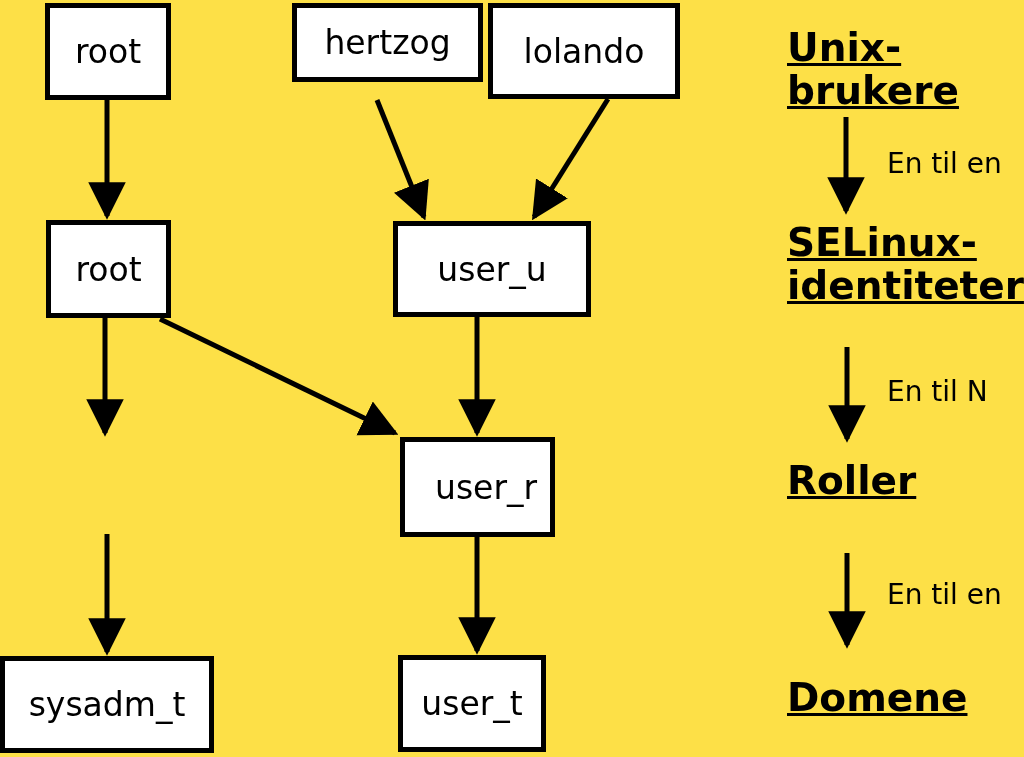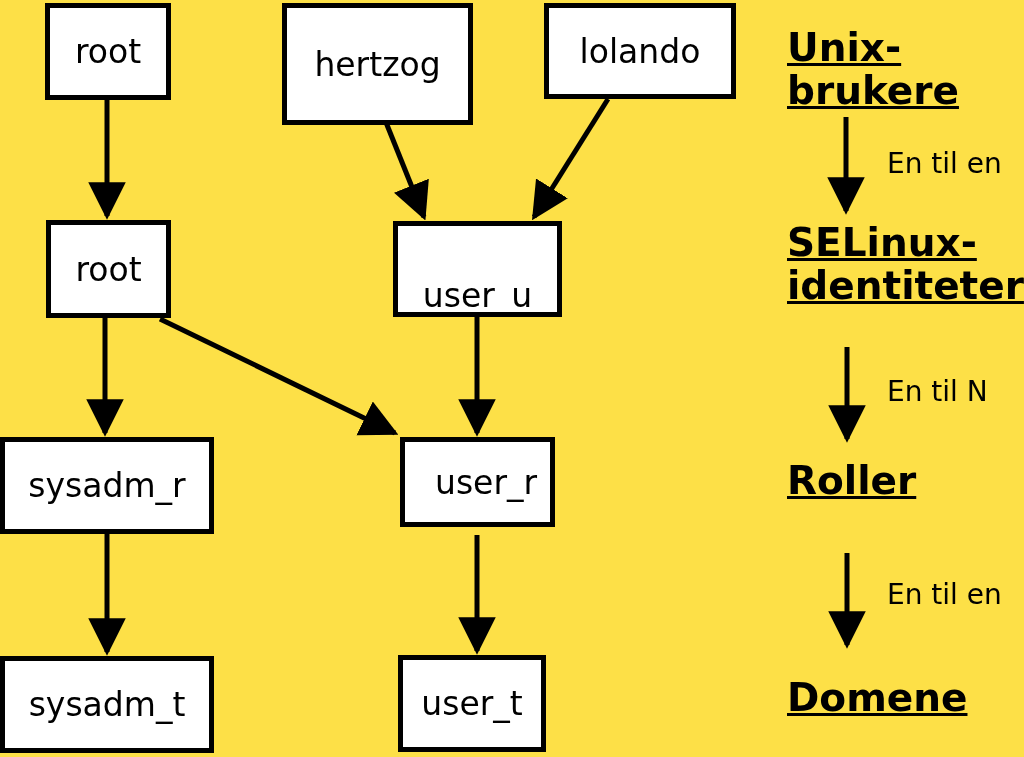--- a/index.html
+++ b/index.html
@@ -70,36 +70,33 @@
     <line x1="107" y1="534" x2="107" y2="652" stroke="#000" stroke-width="5" marker-end="url(#ah)"></line>
     <line x1="477" y1="535" x2="477" y2="651" stroke="#000" stroke-width="5" marker-end="url(#ah)"></line>
     <line x1="846" y1="117" x2="846" y2="211" stroke="#000" stroke-width="5" marker-end="url(#ah)"></line>
     <line x1="847" y1="347" x2="847" y2="439" stroke="#000" stroke-width="5" marker-end="url(#ah)"></line>
     <line x1="847" y1="553" x2="847" y2="645" stroke="#000" stroke-width="5" marker-end="url(#ah)"></line>
   </svg>
 
   <div class="node" style="left:45px; top:3px; width:126px; height:97px;">
     <span>root</span>
   </div>
-  <div class="node" style="left:282px; top:3px; width:191px; height:122px;">
+  <div class="node" style="left:292px; top:3px; width:191px; height:79px;">
     <span>hertzog</span>
   </div>
-  <div class="node" style="left:544px; top:3px; width:192px; height:96px;text-align:center;">
+  <div class="node" style="left:488px; top:3px; width:192px; height:96px;text-align:center;">
     <span>lolando</span>
   </div>
   <div class="node" style="left:46px; top:220px; width:125px; height:98px;">
     <span>root</span>
   </div>
-  <div class="node" style="left:393px; top:221px; width:169px; height:96px;align-items:flex-end;">
+  <div class="node" style="left:393px; top:221px; width:198px; height:96px;">
     <span>user_u</span>
   </div>
-  <div class="node" style="left:0px; top:437px; width:214px; height:97px;">
-    <span>sysadm_r</span>
-  </div>
-  <div class="node" style="left:400px; top:437px; width:155px; height:90px;padding-left:17px;">
+  <div class="node" style="left:400px; top:437px; width:155px; height:100px;padding-left:17px;">
     <span>user_r</span>
   </div>
   <div class="node" style="left:0px; top:656px; width:214px; height:97px;">
     <span>sysadm_t</span>
   </div>
   <div class="node" style="left:398px; top:655px; width:148px; height:97px;">
     <span>user_t</span>
   </div>
 
   <div class="legend-heading" style="left:787px; top:26px;">Unix-brukere</div>

